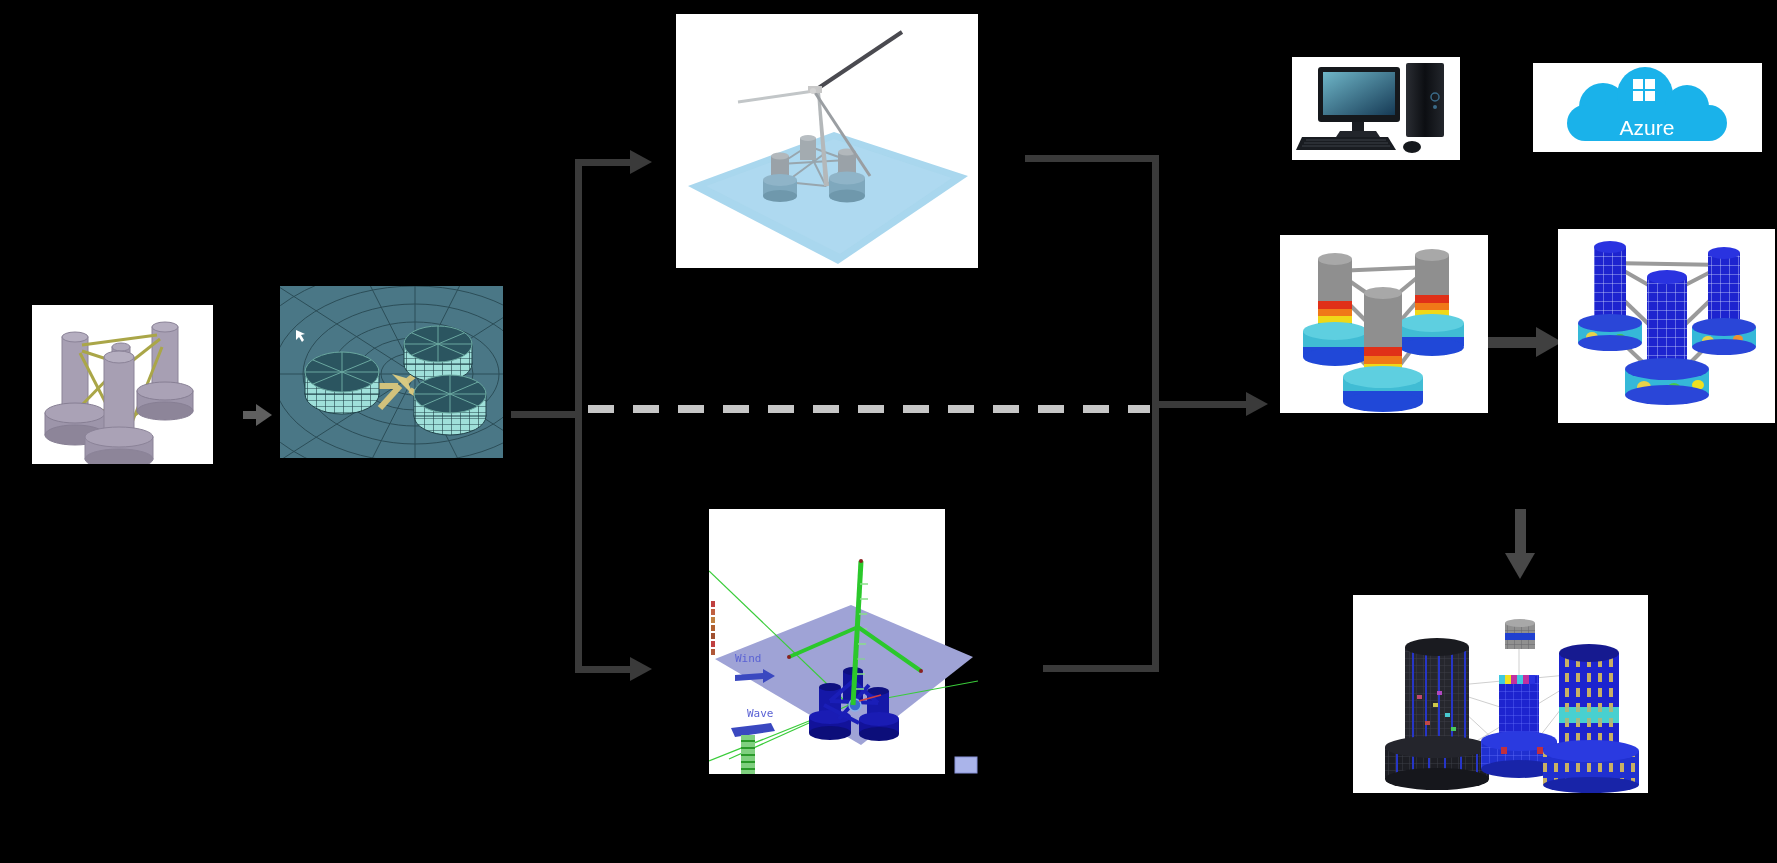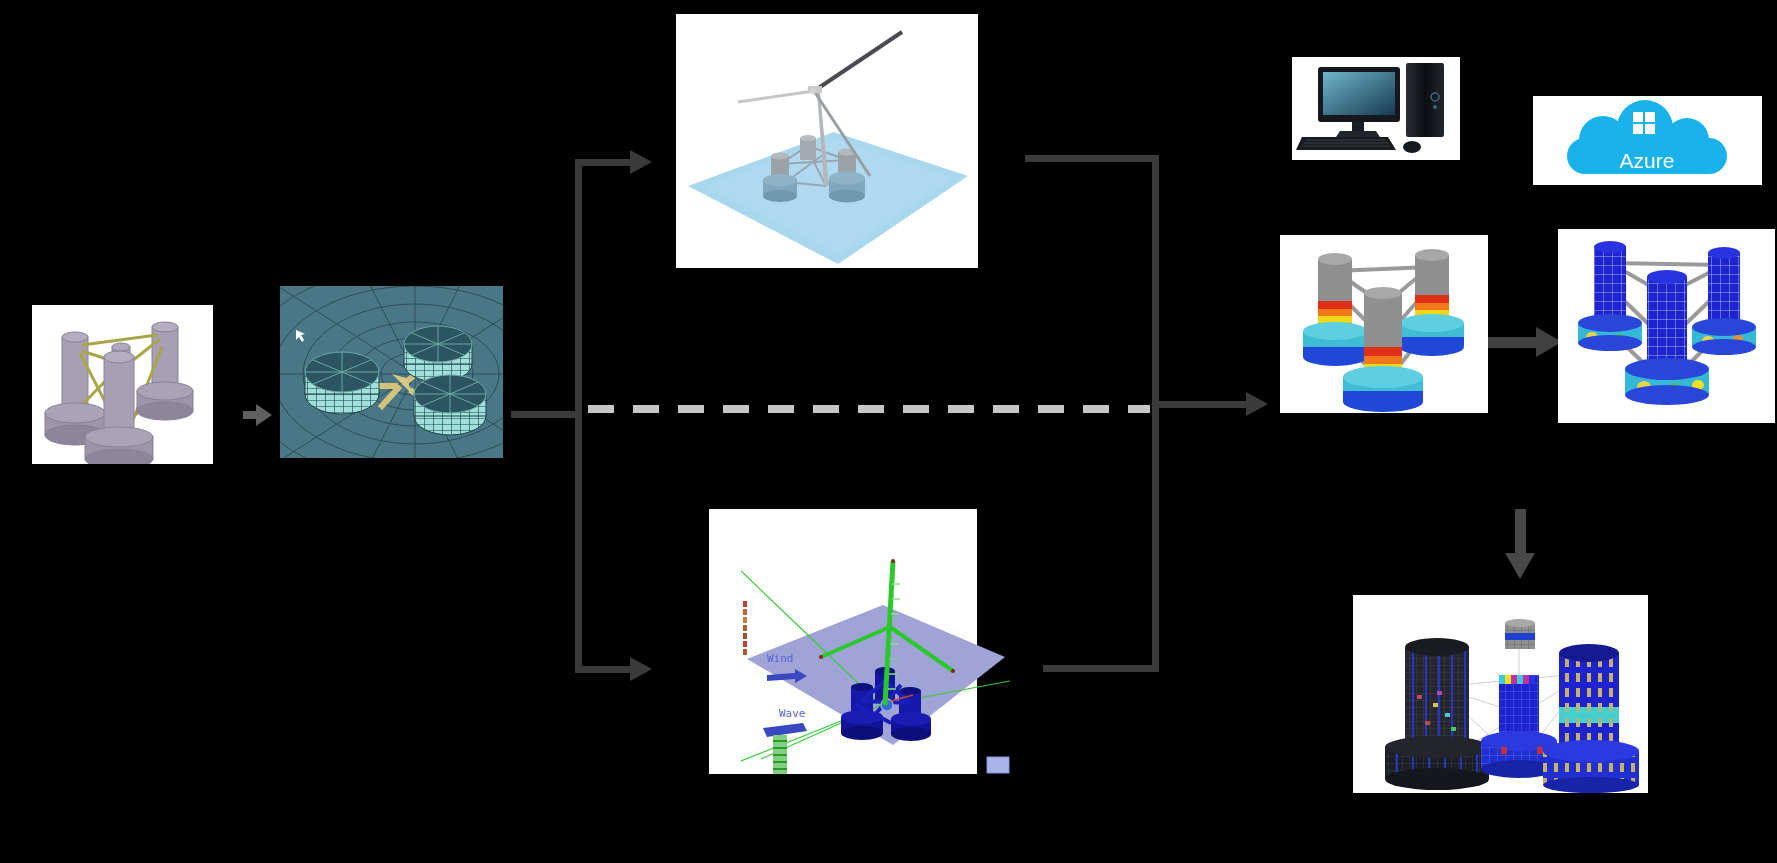--- a/index.html
+++ b/index.html
@@ -180,21 +180,21 @@
       <g>
         <line x1="138" y1="77" x2="226" y2="18" stroke="#4a4a50" stroke-width="4"></line>
         <line x1="138" y1="77" x2="62" y2="88" stroke="#c2c6c8" stroke-width="3"></line>
         <line x1="138" y1="77" x2="194" y2="162" stroke="#9a9ea2" stroke-width="3"></line>
         <rect x="132" y="72" width="14" height="7" fill="#c8c8c8"></rect>
         <circle cx="137" cy="77" r="3" fill="#d4d4d4"></circle>
       </g>
     </svg>
   </div>
 
-  <div class="panel" style="left:709px;top:509px;width:236px;height:265px;padding-left:32px;">
+  <div class="panel" style="left:709px;top:509px;width:236px;height:265px;">
     <svg width="269" height="265" viewBox="0 0 269 265">
       <polygon points="6,150 142,96 264,148 152,236" fill="#9fa3d6"></polygon>
       <g stroke="#3acc3a" stroke-width="1.2">
         <line x1="0" y1="62" x2="140" y2="196"></line>
         <line x1="140" y1="196" x2="269" y2="172"></line>
         <line x1="140" y1="196" x2="20" y2="250"></line>
         <line x1="0" y1="252" x2="120" y2="204"></line>
       </g>
       <g>
         <rect x="110" y="178" width="22" height="34" fill="#1518a8"></rect>
@@ -279,21 +279,21 @@
         <circle cx="143" cy="50" r="2" fill="#3a6a88"></circle>
       </g>
       <g>
         <path d="M10 80 L96 80 L104 93 L4 93 Z" fill="#191c21"></path>
         <path d="M14 83 h80 M12 86 h84 M10 89 h88" stroke="#30343b" stroke-width="1.5"></path>
       </g>
       <ellipse cx="120" cy="90" rx="9" ry="6" fill="#15181c"></ellipse>
     </svg>
   </div>
 
-  <div class="panel" style="left:1533px;top:63px;width:229px;height:89px;margin-top:33px;">
+  <div class="panel" style="left:1533px;top:63px;width:229px;height:89px;">
     <svg width="229" height="89" viewBox="0 0 229 89">
       <g>
         <circle cx="70" cy="44" r="24" fill="#1ab2ea"></circle>
         <circle cx="112" cy="32" r="28" fill="#1ab2ea"></circle>
         <circle cx="154" cy="44" r="22" fill="#1ab2ea"></circle>
         <rect x="34" y="42" width="160" height="36" rx="18" fill="#1ab2ea"></rect>
       </g>
       <g>
         <rect x="100" y="16" width="10" height="10" fill="#ffffff"></rect>
         <rect x="112" y="16" width="10" height="10" fill="#ffffff"></rect>

